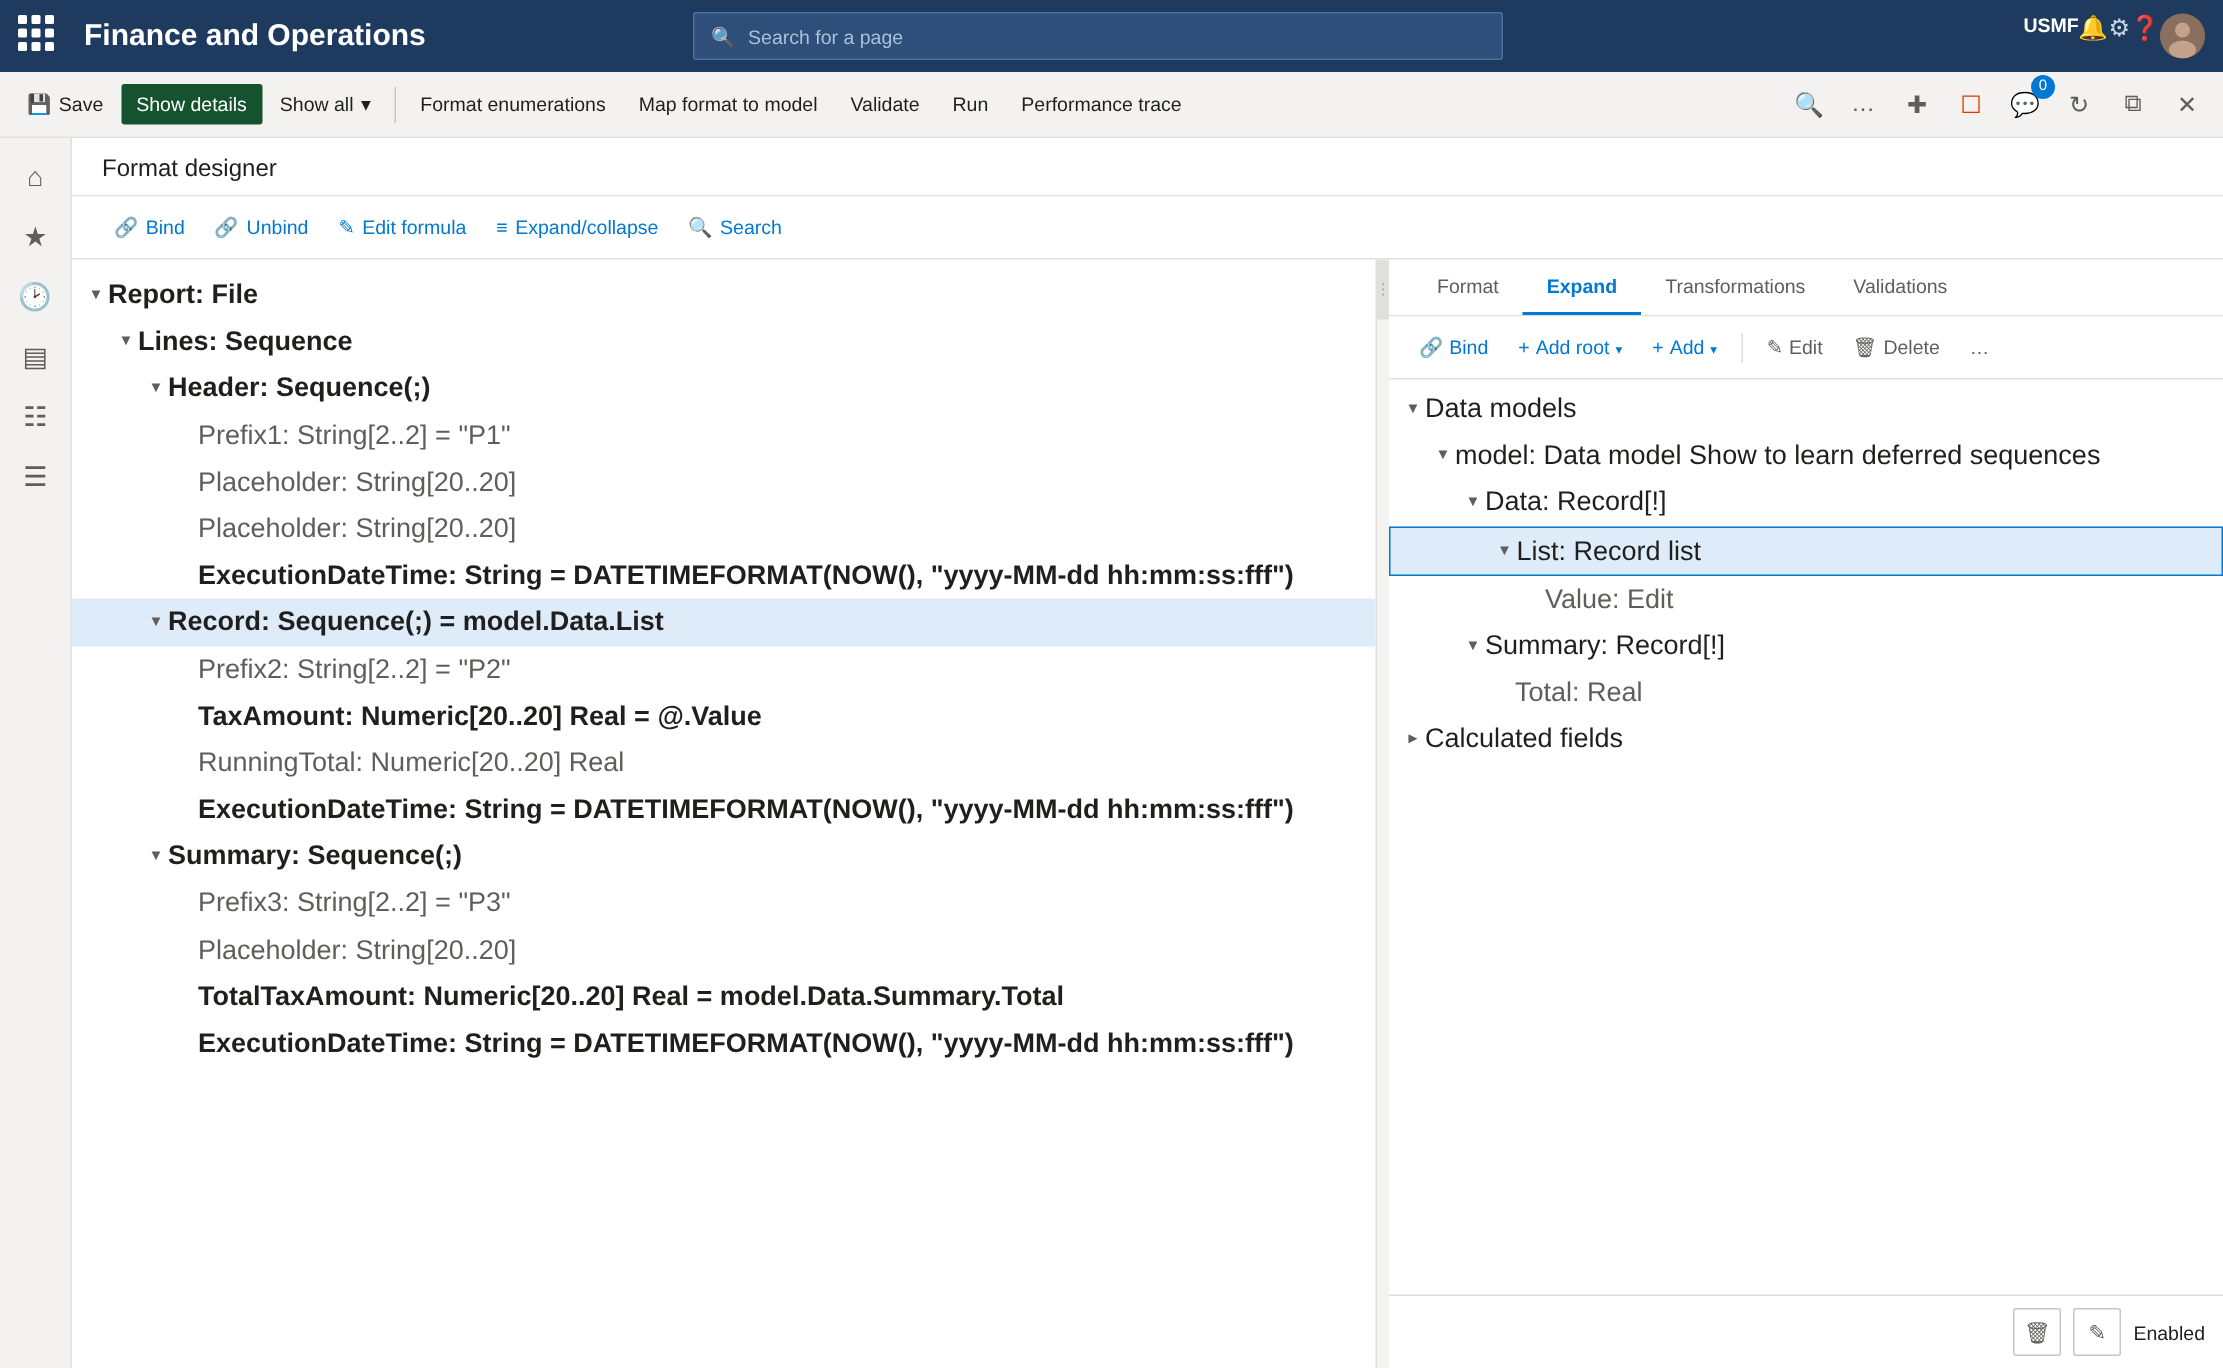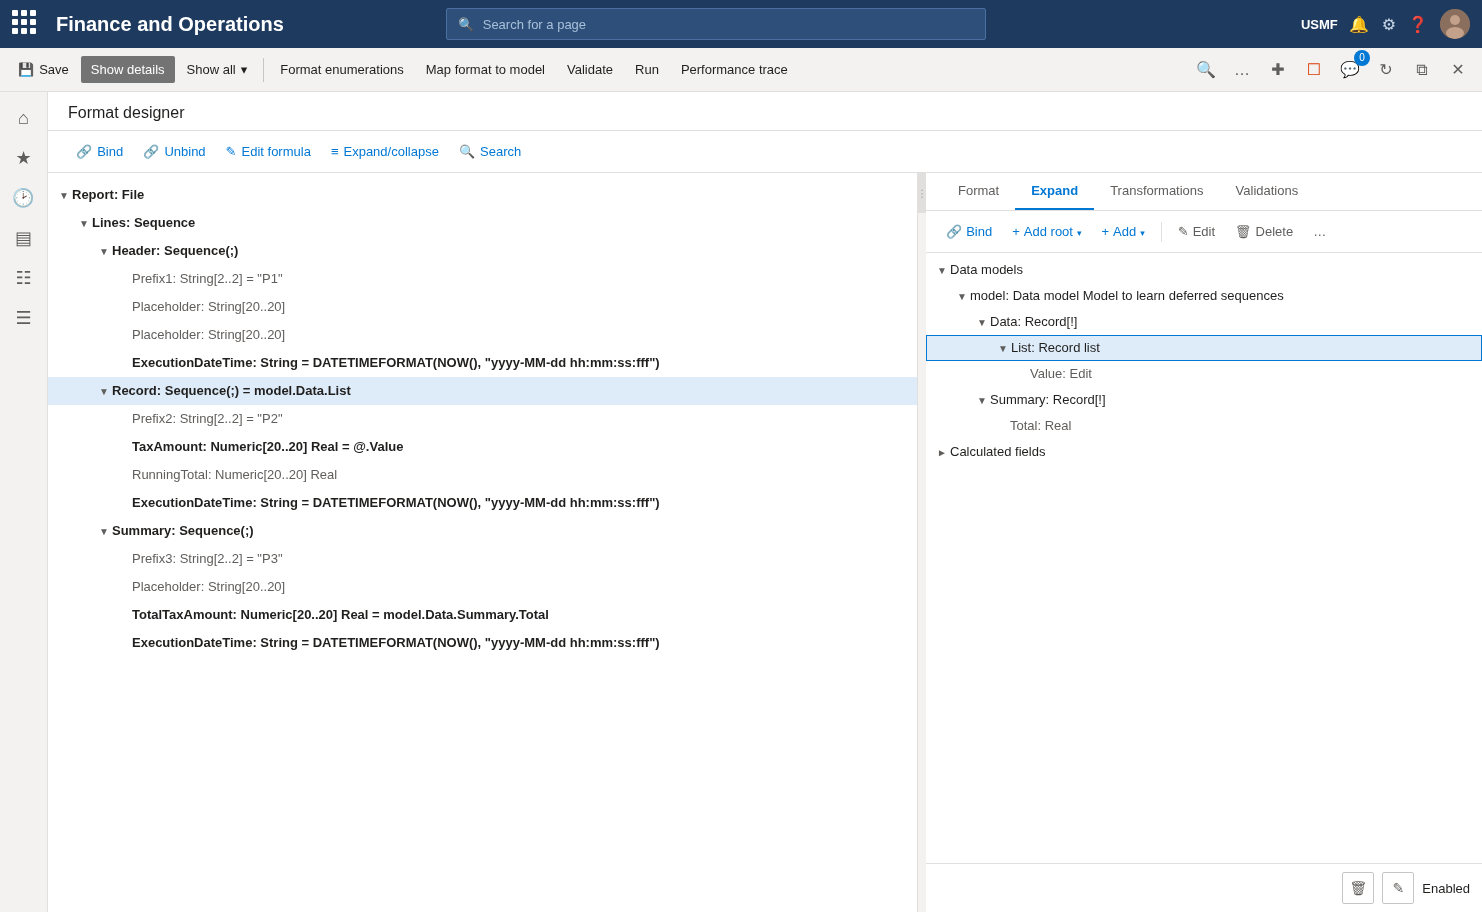--- a/index.html
+++ b/index.html
@@ -27,21 +27,21 @@
       flex: 1; max-width: 540px; margin: 0 auto;
       background: #2d4f7a; border: 1px solid #4a6fa0; border-radius: 2px;
       display: flex; align-items: center; padding: 0 12px; height: 32px;
     }
     .top-nav-search input {
       background: transparent; border: none; outline: none; color: white; font-size: 13px; width: 100%;
     }
     .top-nav-search input::placeholder { color: #a8c0d9; }
     .top-nav-search-icon { color: #a8c0d9; margin-right: 8px; }
     .top-nav-right {
-      display: flex; align-items: center; gap: 12px; margin-left: auto;
+      display: flex; margin-left: auto;
     }
     .top-nav-right-text { color: white; font-size: 13px; font-weight: 600; }
     .top-nav-icon { color: #c8d8e8; font-size: 16px; cursor: pointer; }
     .avatar {
       width: 30px; height: 30px; border-radius: 50%; background: #8b6f5e;
       display: flex; align-items: center; justify-content: center;
       color: white; font-size: 12px; cursor: pointer; overflow: hidden;
     }
 
     
@@ -53,21 +53,21 @@
       align-items: center;
       padding: 0 8px;
       gap: 2px;
     }
     .toolbar-btn {
       display: flex; align-items: center; gap: 5px;
       padding: 6px 10px; cursor: pointer; border: none; background: transparent;
       font-size: 13px; color: #201f1e; border-radius: 2px;
       white-space: nowrap;
     }
-    .toolbar-btn.active { background: #737373; color: white; }
+    .toolbar-btn.active { background: #14532d; color: white; }
     .toolbar-separator { width: 1px; height: 24px; background: #c8c6c4; margin: 0 4px; }
     .toolbar-right-icons { margin-left: auto; display: flex; align-items: center; gap: 4px; }
     .toolbar-icon-btn {
       width: 32px; height: 32px; display: flex; align-items: center; justify-content: center;
       cursor: pointer; border-radius: 2px; color: #605e5c; font-size: 16px;
     }
     .notification-badge {
       position: relative; display: inline-flex; align-items: center; justify-content: center;
     }
     .badge-count {
@@ -160,21 +160,21 @@
       min-height: 28px;
     }
     .tree-item.selected { background: #deecf9; }
 
     .tree-indent { display: inline-block; width: 20px; flex-shrink: 0; }
     .tree-toggle {
       width: 16px; height: 16px; flex-shrink: 0;
       display: inline-flex; align-items: center; justify-content: center;
       font-size: 10px; color: #605e5c;
     }
-    .tree-label { font-size: 13px; line-height: 1.4; }
+    .tree-label { font-size: 18px; line-height: 1.4; }
     .tree-label.bold { font-weight: 600; }
     .tree-label.gray { color: #605e5c; }
     .tree-label.dark { color: #201f1e; }
 
     
     .mapping-pane {
       flex: 1;
       background: white;
       overflow-y: auto;
       display: flex;
@@ -567,21 +567,21 @@
         <div class="mapping-tree">
 
           <div class="mapping-tree-item">
             <span class="tree-toggle">▼</span>
             <span class="tree-label dark">Data models</span>
           </div>
 
           <div class="mapping-tree-item">
             <span class="tree-indent"></span>
             <span class="tree-toggle">▼</span>
-            <span class="tree-label dark">model: Data model Model to learn deferred sequences</span>
+            <span class="tree-label dark">model: Data model Show to learn deferred sequences</span>
           </div>
 
           <div class="mapping-tree-item">
             <span class="tree-indent"></span>
             <span class="tree-indent"></span>
             <span class="tree-toggle">▼</span>
             <span class="tree-label dark">Data: Record[!]</span>
           </div>
 
           <div class="mapping-tree-item selected">

